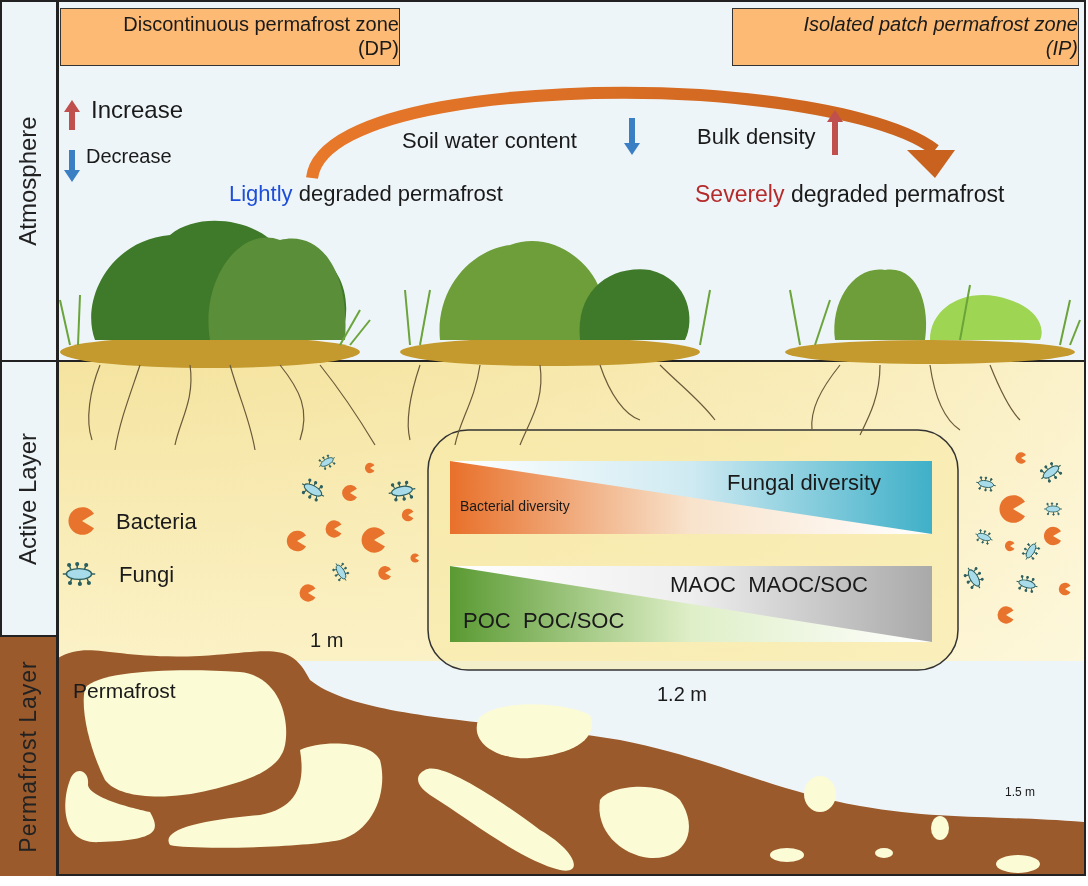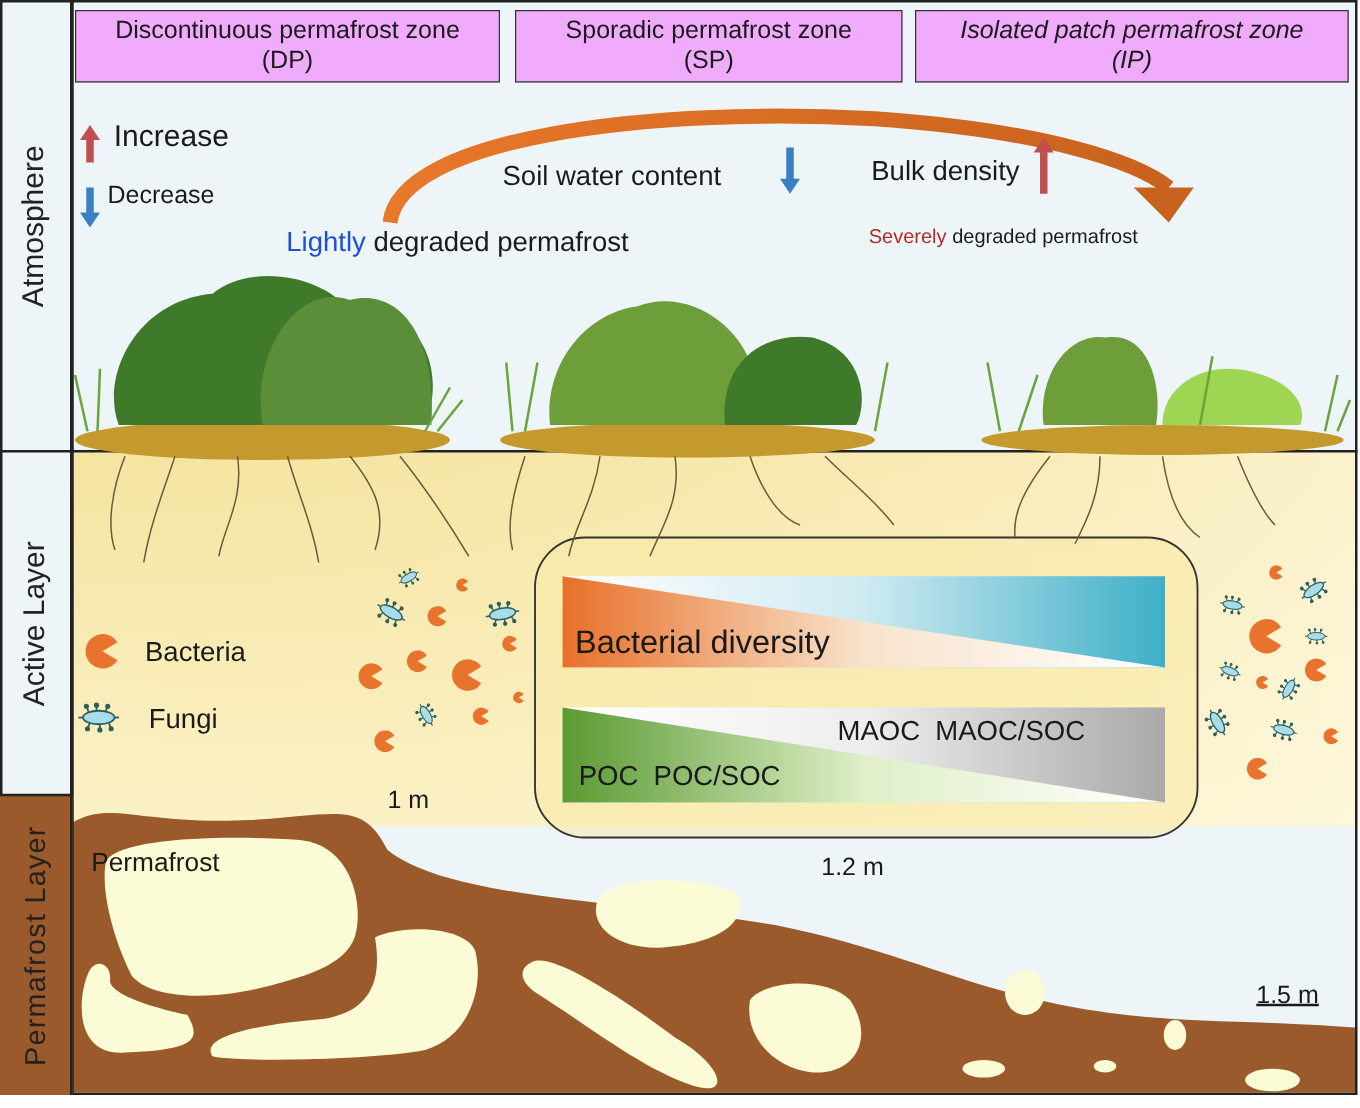--- a/index.html
+++ b/index.html
@@ -1,18 +1,18 @@
 <!DOCTYPE html>
 <html><head>
 <meta charset="utf-8">
 <style>
   html,body{margin:0;padding:0;background:#fff;}
   body{width:1088px;height:886px;position:relative;overflow:hidden;font-family:"Liberation Sans",sans-serif;color:#1a1a1a;}
   #stage{position:absolute;left:0;top:0;width:1088px;height:886px;}
-  .zone-box{position:absolute;top:8px;height:58px;background:#f0abfc;border:1.5px solid #333;text-align:center;font-size:20px;line-height:24px;padding-top:3px;box-sizing:border-box;}
+  .zone-box{position:absolute;top:8px;height:58px;background:#fdba74;border:1.5px solid #333;text-align:right;font-size:20px;line-height:24px;padding-top:3px;box-sizing:border-box;}
   .side-label{position:absolute;left:0;width:58px;display:flex;align-items:center;justify-content:center;border-right:2px solid #222;box-sizing:border-box;}
   .side-label span{display:block;transform:rotate(-90deg);white-space:nowrap;font-size:24px;color:#222;}
   .txt{position:absolute;white-space:nowrap;}
 </style>
 </head>
 <body>
 
 <div id="stage">
   <svg width="1088" height="886" viewBox="0 0 1088 886" style="position:absolute;left:0;top:0">
     <defs>
@@ -207,48 +207,45 @@
       <span>Active Layer</span>
     </div>
   <div class="side-label" style="top:636px;height:240px;">
       <span style="font-size:23px;letter-spacing:1px;">Permafrost Layer</span>
     </div>
 
   <div class="zone-box" style="left:60px;width:340px;">
     <div>Discontinuous permafrost zone</div>
       <div>(DP)</div>
   </div>
-  <div class="zone-box" style="left:412px;width:310px;">
-    <div>Sporadic permafrost zone</div>
-      <div>(SP)</div>
-  </div>
   <div class="zone-box" style="left:732px;width:347px;font-style:italic;">
     <div>Isolated patch permafrost zone</div>
       <div>(IP)</div>
   </div>
 
   <div class="txt" style="left:91px;top:96px;font-size:24px;">Increase</div>
   <div class="txt" style="left:86px;top:145px;font-size:20px;">Decrease</div>
 
   <div class="txt" style="left:402px;top:108px;font-size:22px;margin-top:20px;">Soil water content</div>
   <div class="txt" style="left:672px;top:124px;font-size:22px;margin-left:25px;">Bulk density</div>
   <div class="txt" style="left:229px;top:181px;font-size:22px;">
     <span style="color:#1d4ed8">Lightly</span>
     <span>degraded permafrost</span>
   </div>
-  <div class="txt" style="left:695px;top:181px;font-size:16px;">
+  <div class="txt" style="left:695px;top:181px;font-size:23px;">
     <span style="color:#b52a2a">Severely</span>
     <span>degraded permafrost</span>
   </div>
 
   <div class="txt" style="left:116px;top:509px;font-size:22px;">Bacteria</div>
   <div class="txt" style="left:119px;top:562px;font-size:22px;">Fungi</div>
 
-  <div class="txt" style="left:460px;top:498px;font-size:26px;">Bacterial diversity</div>
+  <div class="txt" style="left:727px;top:470px;font-size:22px;">Fungal diversity</div>
+  <div class="txt" style="left:460px;top:498px;font-size:14px;">Bacterial diversity</div>
   <div class="txt" style="left:670px;top:572px;font-size:22px;white-space:pre;">MAOC  MAOC/SOC</div>
   <div class="txt" style="left:463px;top:608px;font-size:22px;white-space:pre;">POC  POC/SOC</div>
 
   <div class="txt" style="left:310px;top:629px;font-size:20px;">1 m</div>
   <div class="txt" style="left:657px;top:683px;font-size:20px;">1.2 m</div>
-  <div class="txt" style="left:1005px;top:785px;font-size:20px;text-decoration:underline;">1.5 m</div>
+  <div class="txt" style="left:1005px;top:785px;font-size:12px;">1.5 m</div>
 
   <div class="txt" style="left:73px;top:679px;font-size:21px;">Permafrost</div>
 </div>
 
 </body></html>

